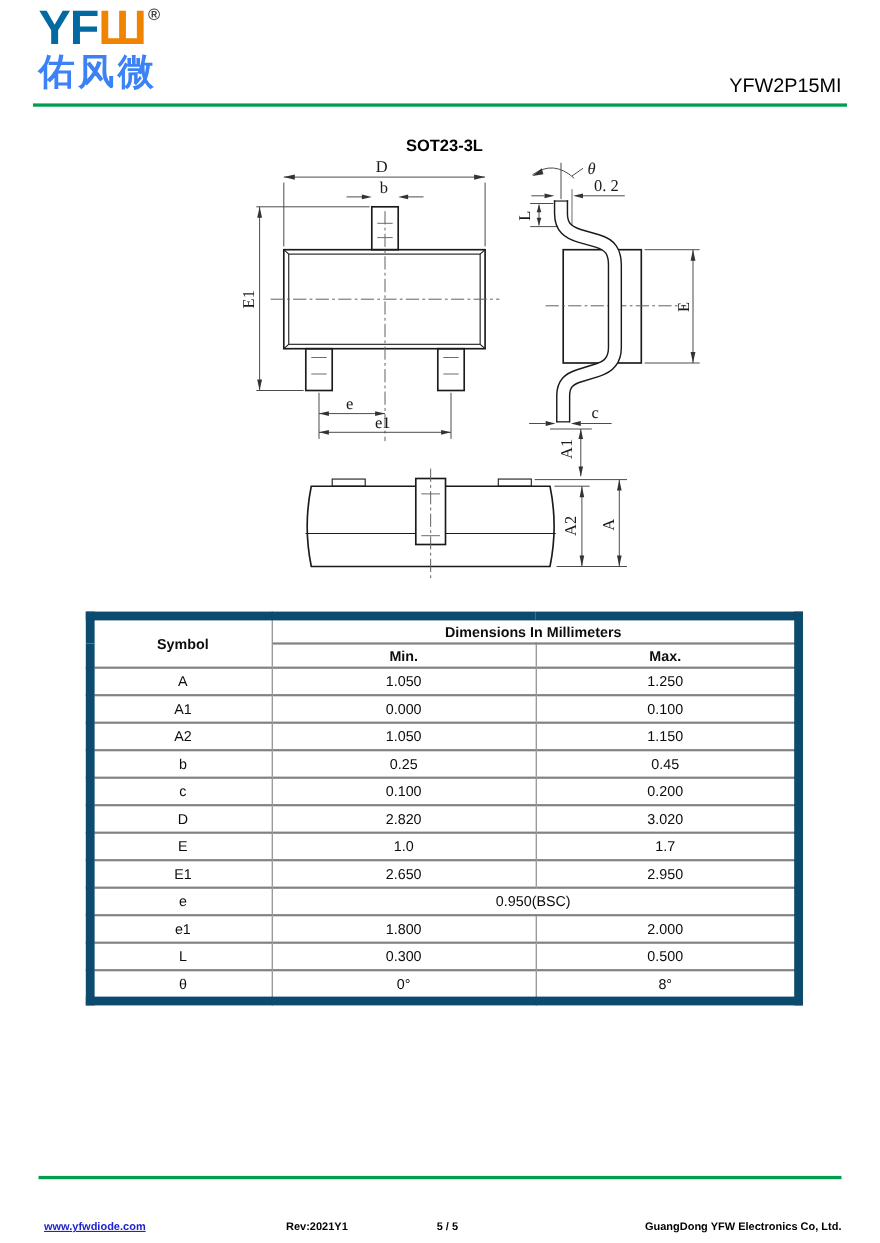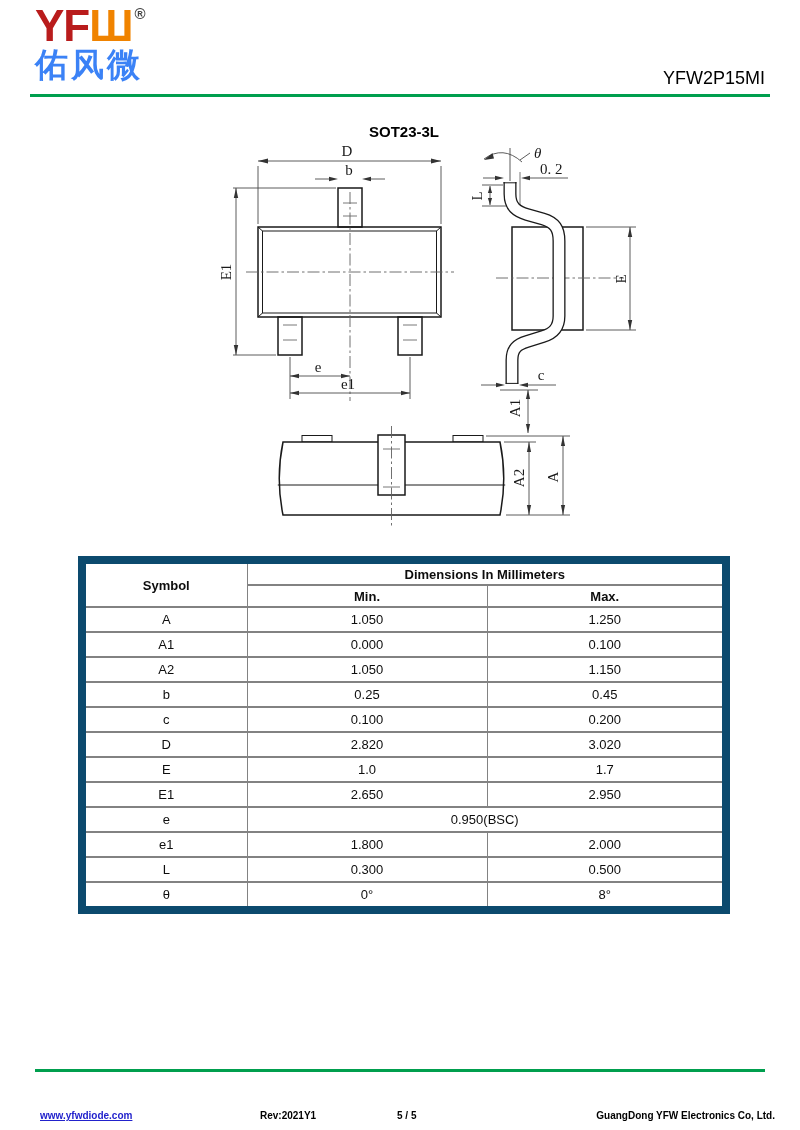--- a/index.html
+++ b/index.html
@@ -7,21 +7,21 @@
     position:relative;width:800px;height:1130px;background:#ffffff;
     margin:0 auto;overflow:hidden;
     font-family:"Liberation Sans",sans-serif;color:#111;
   }
   .layer{position:absolute;left:0;top:0;z-index:2;}
   svg.drawing{position:absolute;left:0;top:0;z-index:1;}
 
   
   .logo{position:absolute;left:35px;top:4px;line-height:1;}
   .logo-latin{font-weight:bold;font-size:44px;letter-spacing:-1px;}
-  .logo-yf{color:#b91c1c;text-align:center;}
+  .logo-yf{color:#0369a1;text-align:center;}
   .logo-w{color:#F08300;}
   .logo-reg{font-size:15px;color:#444;vertical-align:22px;font-weight:bold;margin-left:2px;}
   .logo-cn{font-weight:bold;font-size:33px;color:#3b82f6;letter-spacing:3px;margin-top:0;}
   .part-number{position:absolute;right:35px;top:68px;font-weight:normal;font-size:18px;color:#000;}
   .rule{position:absolute;background:#009F4E;height:3px;}
   .rule-top{left:30px;top:94px;width:740px;}
   .section-title{position:absolute;left:40px;top:100px;color:#009F4E;font-weight:bold;font-size:13.5px;}
 
   
   .dim-table{position:absolute;left:78px;top:556px;z-index:2;}
@@ -33,21 +33,21 @@
   th{font-weight:bold;height:20px;}
   td{font-weight:normal;}
   col.c-symbol{width:165px;} col.c-min{width:240px;} col.c-max{width:239px;}
 
   
   .rule-bottom{left:35px;top:1069px;width:730px;}
   .footer-item{position:absolute;top:1082px;font-size:10px;font-weight:bold;color:#000;z-index:2;margin-top:28px;}
   .f-web{left:40px;color:#2222CC;text-decoration:underline;cursor:pointer;}
   .f-rev{left:228px;padding-left:32px;}
   .f-page{left:397px;}
-  .f-company{right:25px;}
+  .f-company{right:35px;}
 
   
   .obj{stroke:#1a1a1a;stroke-width:1.5;fill:none;}
   .objf{stroke:#1a1a1a;stroke-width:1.5;fill:#ffffff;}
   .obj2{stroke:#1a1a1a;stroke-width:1;fill:none;}
   .dim{stroke:#4a4a4a;stroke-width:0.9;fill:none;}
   .cl{stroke:#606060;stroke-width:0.9;fill:none;stroke-dasharray:12 3 2.5 3;}
   .dash{stroke:#6a6a6a;stroke-width:0.9;fill:none;}
   .arr{fill:#333;stroke:none;}
   .dimlabel{font-family:"Liberation Serif",serif;font-size:15px;fill:#1a1a1a;}

